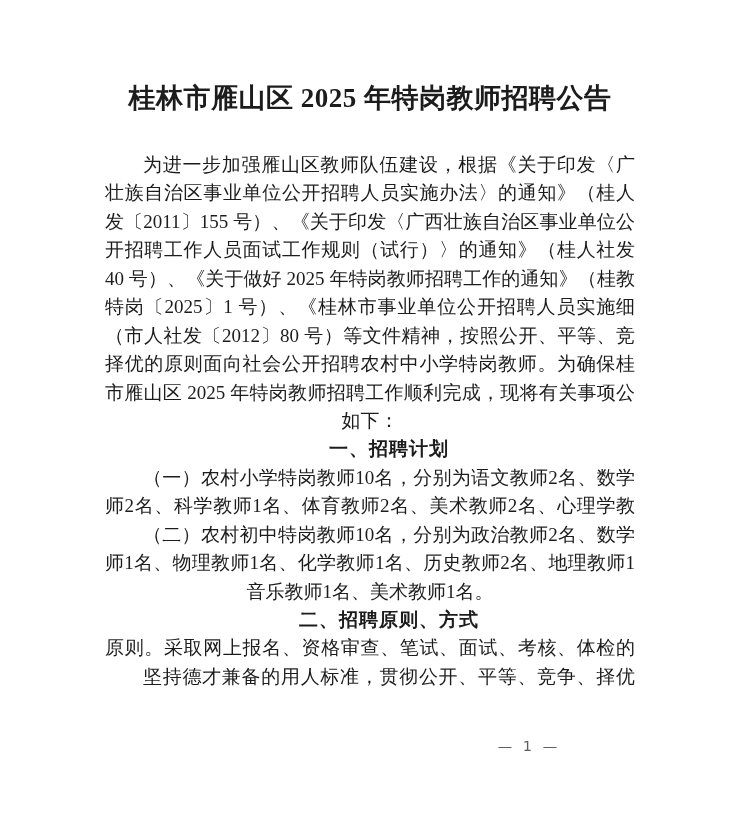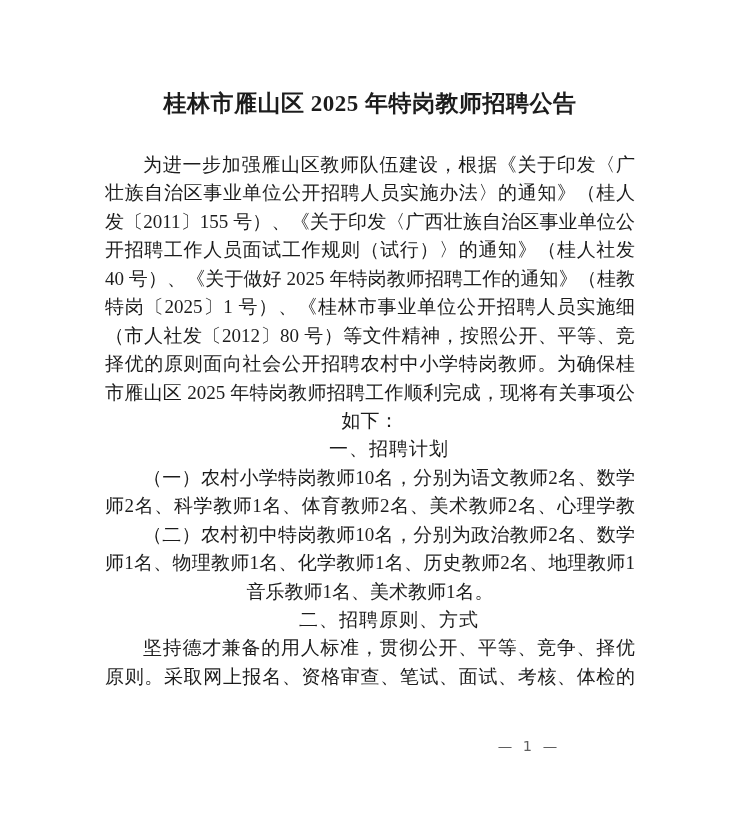--- a/index.html
+++ b/index.html
@@ -7,25 +7,25 @@
     position: relative;
     width: 743px;
     height: 826px;
     background: #ffffff;
     overflow: hidden;
     font-family: "Liberation Serif", "DejaVu Serif", serif;
     color: #1c1c1c;
   }
   .doc-title {
     position: absolute;
-    top: 88px;
+    top: 80px;
     left: 100px;
     width: 540px;
     text-align: center;
-    font-size: 23px;
+    font-size: 27px;
     font-weight: bold;
     letter-spacing: 0.5px;
     font-family: "Liberation Serif", "DejaVu Serif", serif;
     white-space: nowrap;
   }
   .doc-body {
     position: absolute;
     top: 151px;
     left: 105px;
     width: 530px;
@@ -37,21 +37,21 @@
     overflow: hidden;
     text-align: center;
   }
   .line.stretch {
     text-align: justify;
     text-align-last: justify;
   }
   .line.indent { text-indent: 2em; }
   .line.heading {
     font-family: "Liberation Sans", "DejaVu Sans", sans-serif;
-    font-weight: normal;
+    font-weight: bold;
     letter-spacing: 1px;
   }
   .page-number {
     position: absolute;
     top: 735px;
     left: 490px;
     width: 78px;
     height: 22px;
     line-height: 22px;
     text-align: center;
@@ -80,19 +80,19 @@
     <div class="line stretch">择优的原则面向社会公开招聘农村中小学特岗教师。为确保桂林</div>
     <div class="line stretch">市雁山区 2025 年特岗教师招聘工作顺利完成，现将有关事项公告</div>
     <div class="line">如下：</div>
     <div class="line heading indent">一、招聘计划</div>
     <div class="line indent stretch">（一）农村小学特岗教师10名，分别为语文教师2名、数学教</div>
     <div class="line stretch">师2名、科学教师1名、体育教师2名、美术教师2名、心理学教师1名。</div>
     <div class="line indent stretch">（二）农村初中特岗教师10名，分别为政治教师2名、数学教</div>
     <div class="line stretch">师1名、物理教师1名、化学教师1名、历史教师2名、地理教师1名、</div>
     <div class="line">音乐教师1名、美术教师1名。</div>
     <div class="line heading indent">二、招聘原则、方式</div>
+    <div class="line stretch">原则。采取网上报名、资格审查、笔试、面试、考核、体检的</div>
     <div class="line indent stretch">坚持德才兼备的用人标准，贯彻公开、平等、竞争、择优</div>
-    <div class="line stretch">原则。采取网上报名、资格审查、笔试、面试、考核、体检的</div>
   </div>
 
   <div class="page-number">— 1 —</div>
 
 </div>
 
 </body></html>

